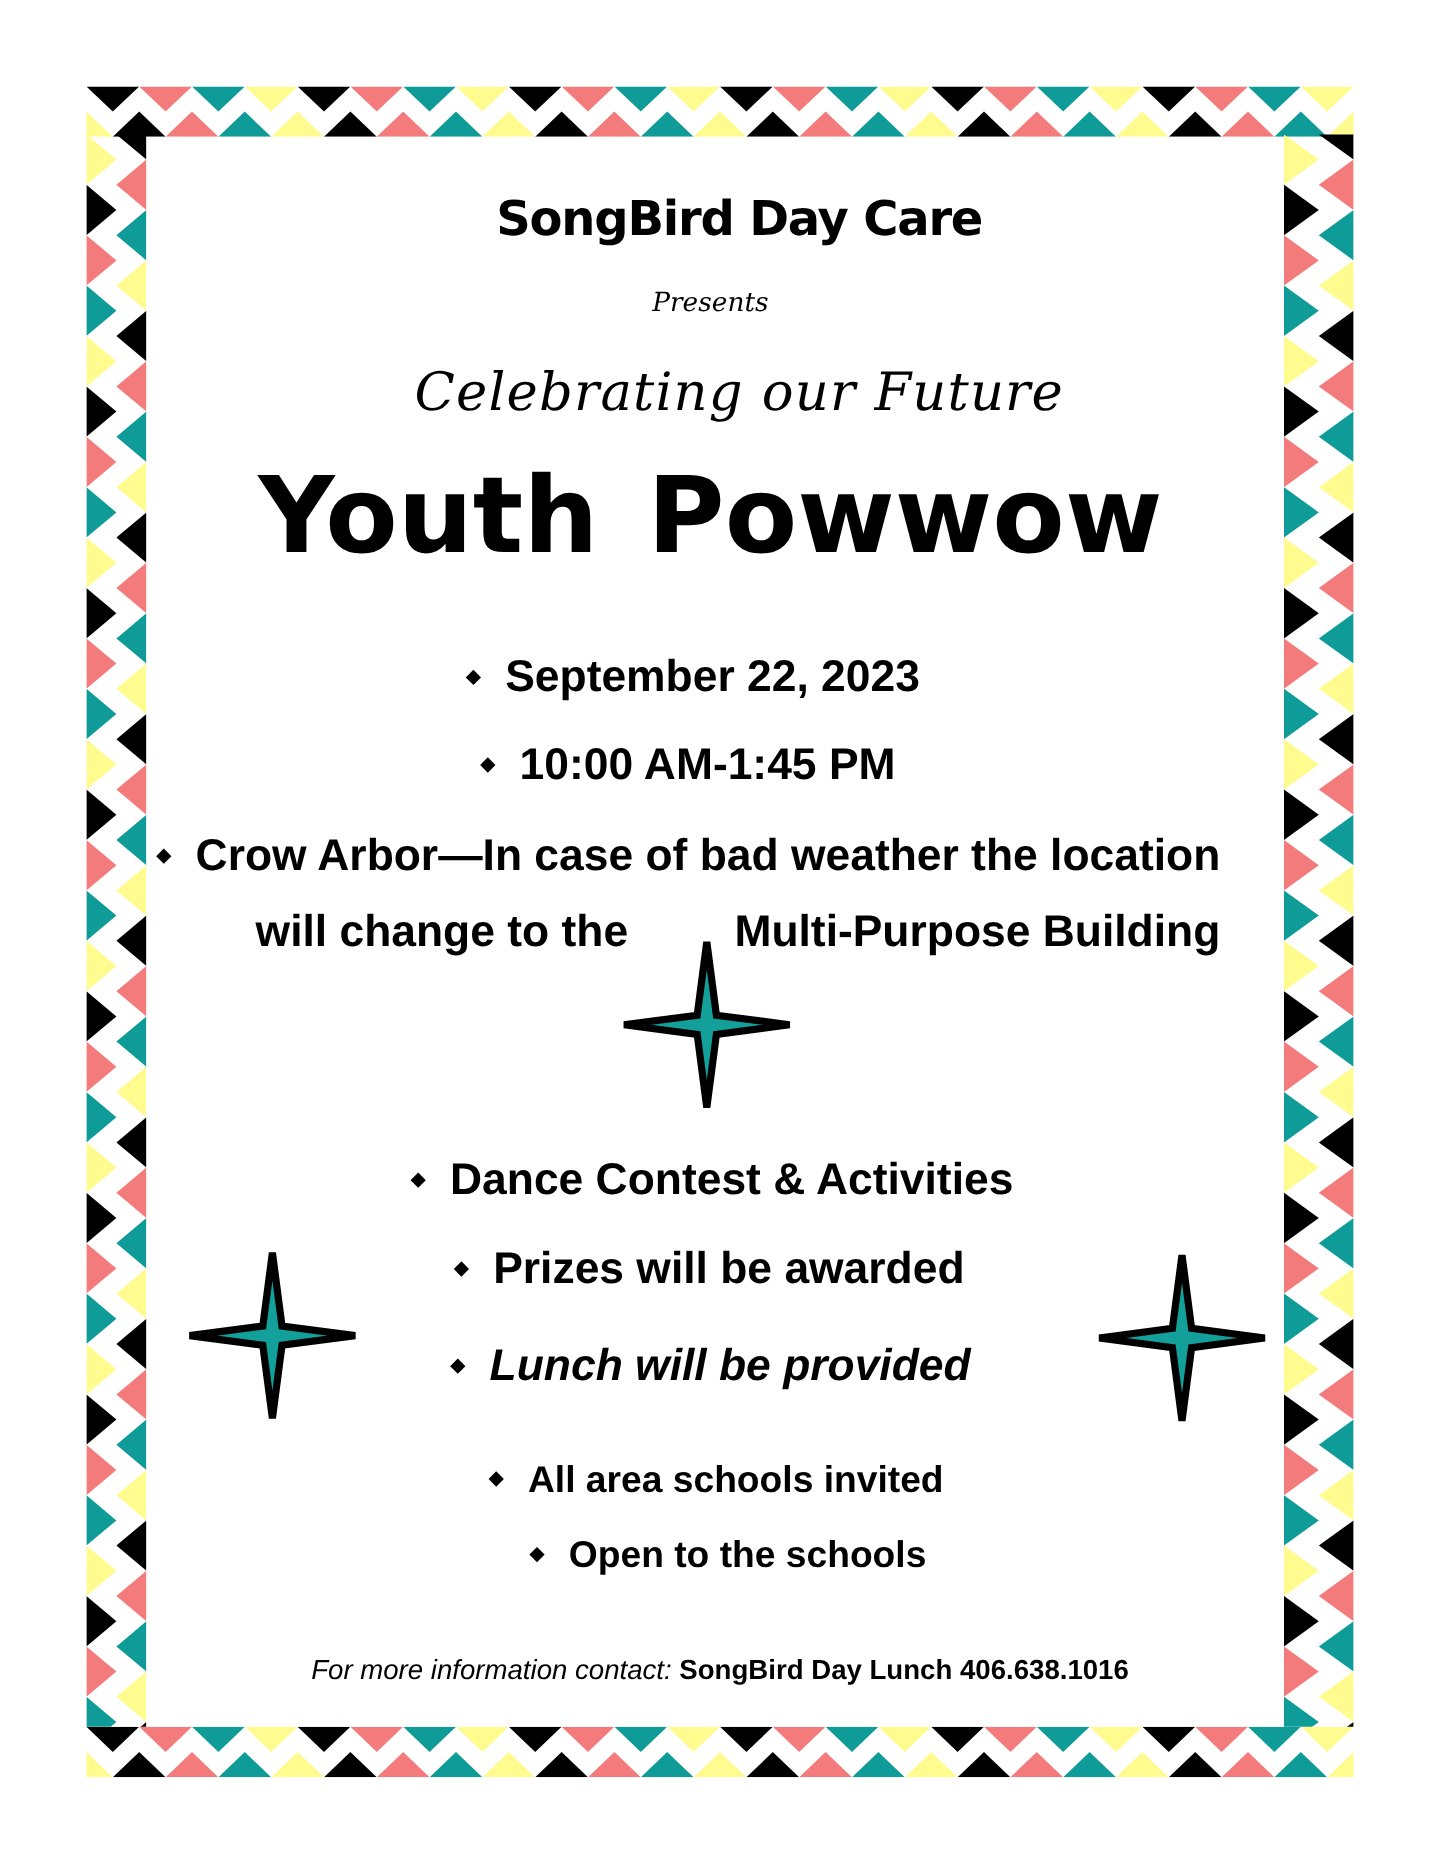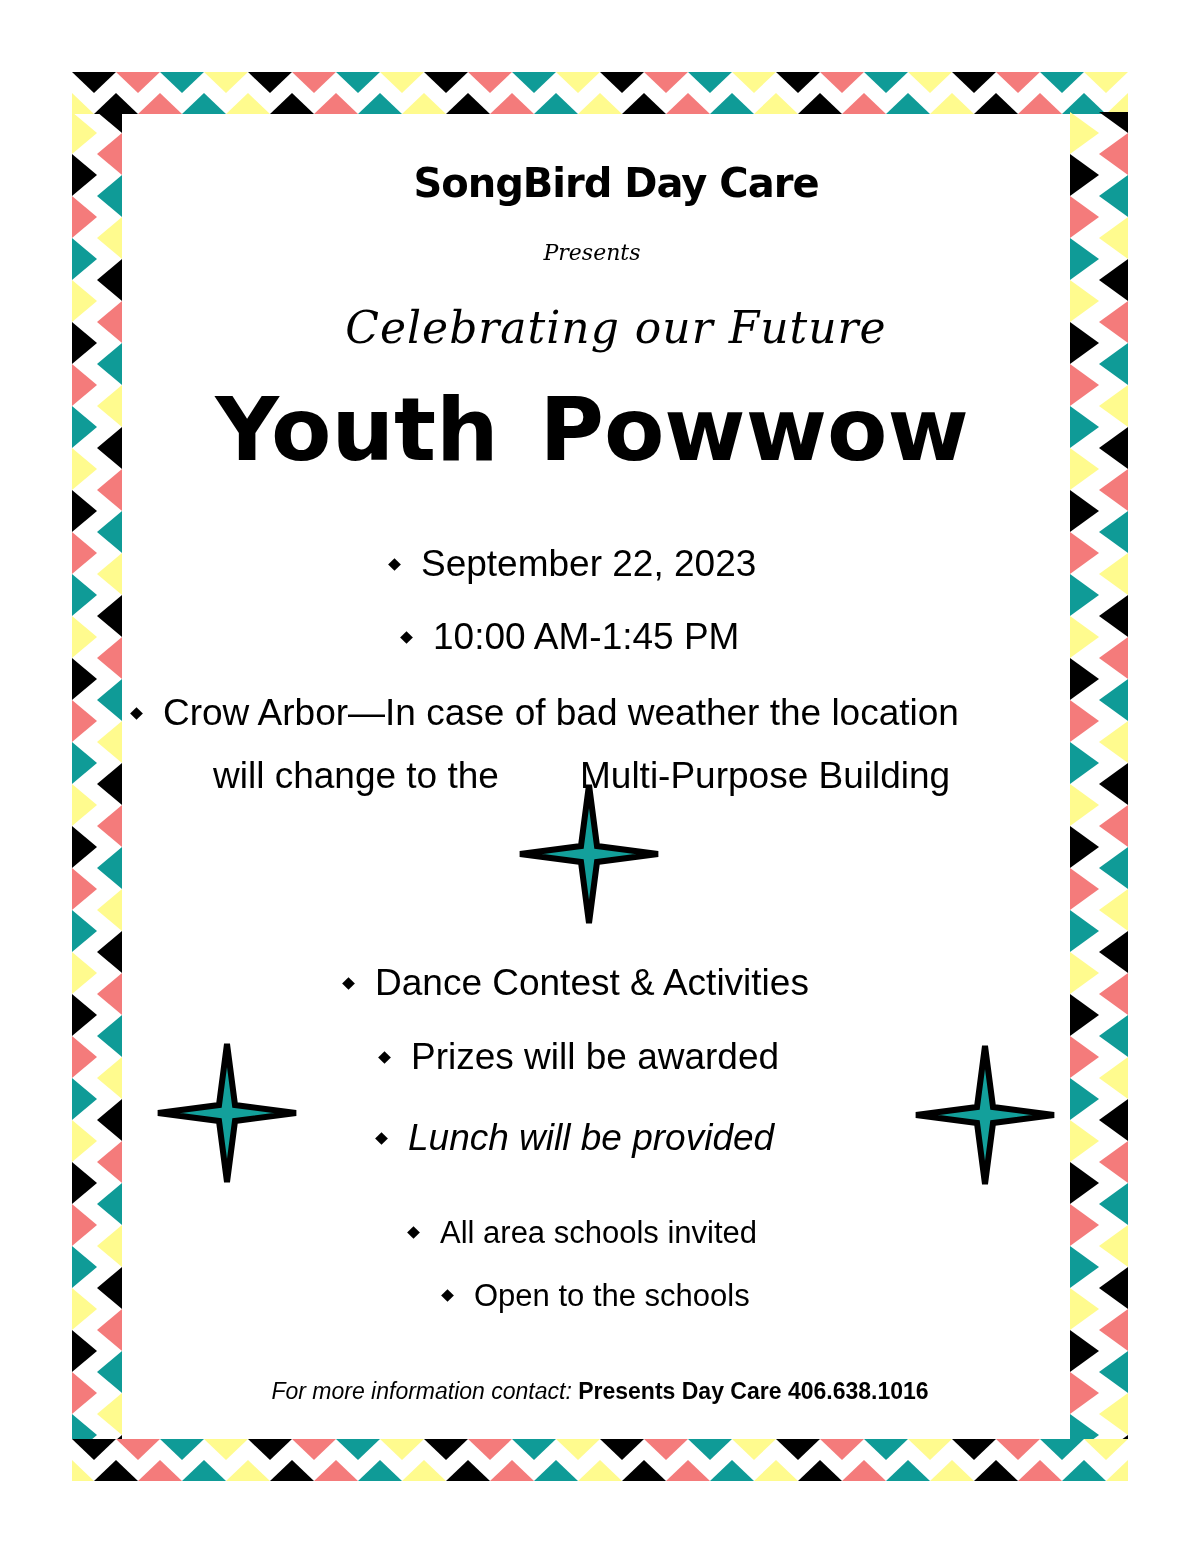--- a/index.html
+++ b/index.html
@@ -4,21 +4,21 @@
 <style>
   html, body { margin: 0; padding: 0; background: #ffffff; }
   body { width: 1200px; height: 1553px; position: relative; overflow: hidden; font-family: "Liberation Sans", sans-serif; color: #000; }
   .page { position: absolute; left: 0; top: 0; width: 1200px; height: 1553px; background: #fff; }
   .border-svg { position: absolute; left: 0; top: 0; width: 1200px; height: 1553px; }
   .center-text { position: absolute; left: 16px; width: 1200px; text-align: center; white-space: nowrap; }
   .org-name { top: 160px; font-size: 40px; font-weight: bold; font-family: "DejaVu Sans", sans-serif; letter-spacing: -1px; }
   .presents { top: 240px; font-size: 22px; font-style: italic; font-family: "DejaVu Serif", serif; left: -8px; }
   .subtitle { top: 302px; font-size: 44px; font-style: italic; font-family: "DejaVu Serif", serif; font-weight: normal; letter-spacing: 1px; }
   .main-title { top: 378px; font-size: 88px; font-weight: bold; font-family: "DejaVu Sans", sans-serif; left: -8px; word-spacing: 10px; }
-  .bullet-line { position: absolute; white-space: nowrap; font-family: "Liberation Sans", sans-serif; font-weight: normal; }
+  .bullet-line { position: absolute; white-space: nowrap; font-family: "Liberation Sans", sans-serif; font-weight: bold; }
   .bullet { display: inline-block; width: 9px; height: 9px; background: #000; transform: rotate(45deg); margin-right: 22px; vertical-align: middle; position: relative; top: -2px; }
   .lg { font-size: 37px; }
   .md { font-size: 31px; text-align: right; }
   .it { font-style: italic; }
   .footer { position: absolute; top: 1378px; left: 0; width: 1200px; text-align: center; font-size: 23px; white-space: nowrap; }
   .footer .lead { font-style: italic; font-weight: normal; margin-top: 44px; }
   .footer .contact { font-weight: bold; }
   .star { position: absolute; }
 </style>
 </head>
@@ -293,21 +293,21 @@
   </div>
   <div class="bullet-line lg" style="left:402px; top:616px;">
     <span class="bullet"></span><span>10:00 AM-1:45 PM</span>
   </div>
   <div class="bullet-line lg" style="left:132px; top:692px;">
     <span class="bullet"></span><span>Crow Arbor—In case of bad weather the location</span>
   </div>
   <div class="bullet-line lg" style="left:213px; top:755px;">
     <span>will change to the</span>
   </div>
-  <div class="bullet-line lg" style="left:580px; top:755px;">
+  <div class="bullet-line lg" style="left:612px; top:755px;">
     <span>Multi-Purpose Building</span>
   </div>
 
   <div class="bullet-line lg" style="left:344px; top:962px;">
     <span class="bullet"></span><span>Dance Contest &amp; Activities</span>
   </div>
   <div class="bullet-line lg" style="left:380px; top:1036px;">
     <span class="bullet"></span><span>Prizes will be awarded</span>
   </div>
   <div class="bullet-line lg it" style="left:377px; top:1117px;">
@@ -325,15 +325,15 @@
   </svg>
   <svg class="star" style="left:155px; top:1041px;" width="144" height="144" viewBox="0 0 144 144">
     <path class="star-path" d="M72 3 L80 64 L141 72 L80 80 L72 141 L64 80 L3 72 L64 64 Z" stroke-width="6" stroke-linejoin="miter" fill="#13A09B" stroke="#000000"></path>
   </svg>
   <svg class="star" style="left:913px; top:1043px;" width="144" height="144" viewBox="0 0 144 144">
     <path class="star-path" d="M72 3 L80 64 L141 72 L80 80 L72 141 L64 80 L3 72 L64 64 Z" stroke-width="6" stroke-linejoin="miter" fill="#13A09B" stroke="#000000"></path>
   </svg>
 
   <div class="footer">
     <span class="lead">For more information contact:</span>
-    <span class="contact">Presents Day Care 406.638.1016</span>
+    <span class="contact">SongBird Day Lunch 406.638.1016</span>
   </div>
 </div>
 
 </body></html>

